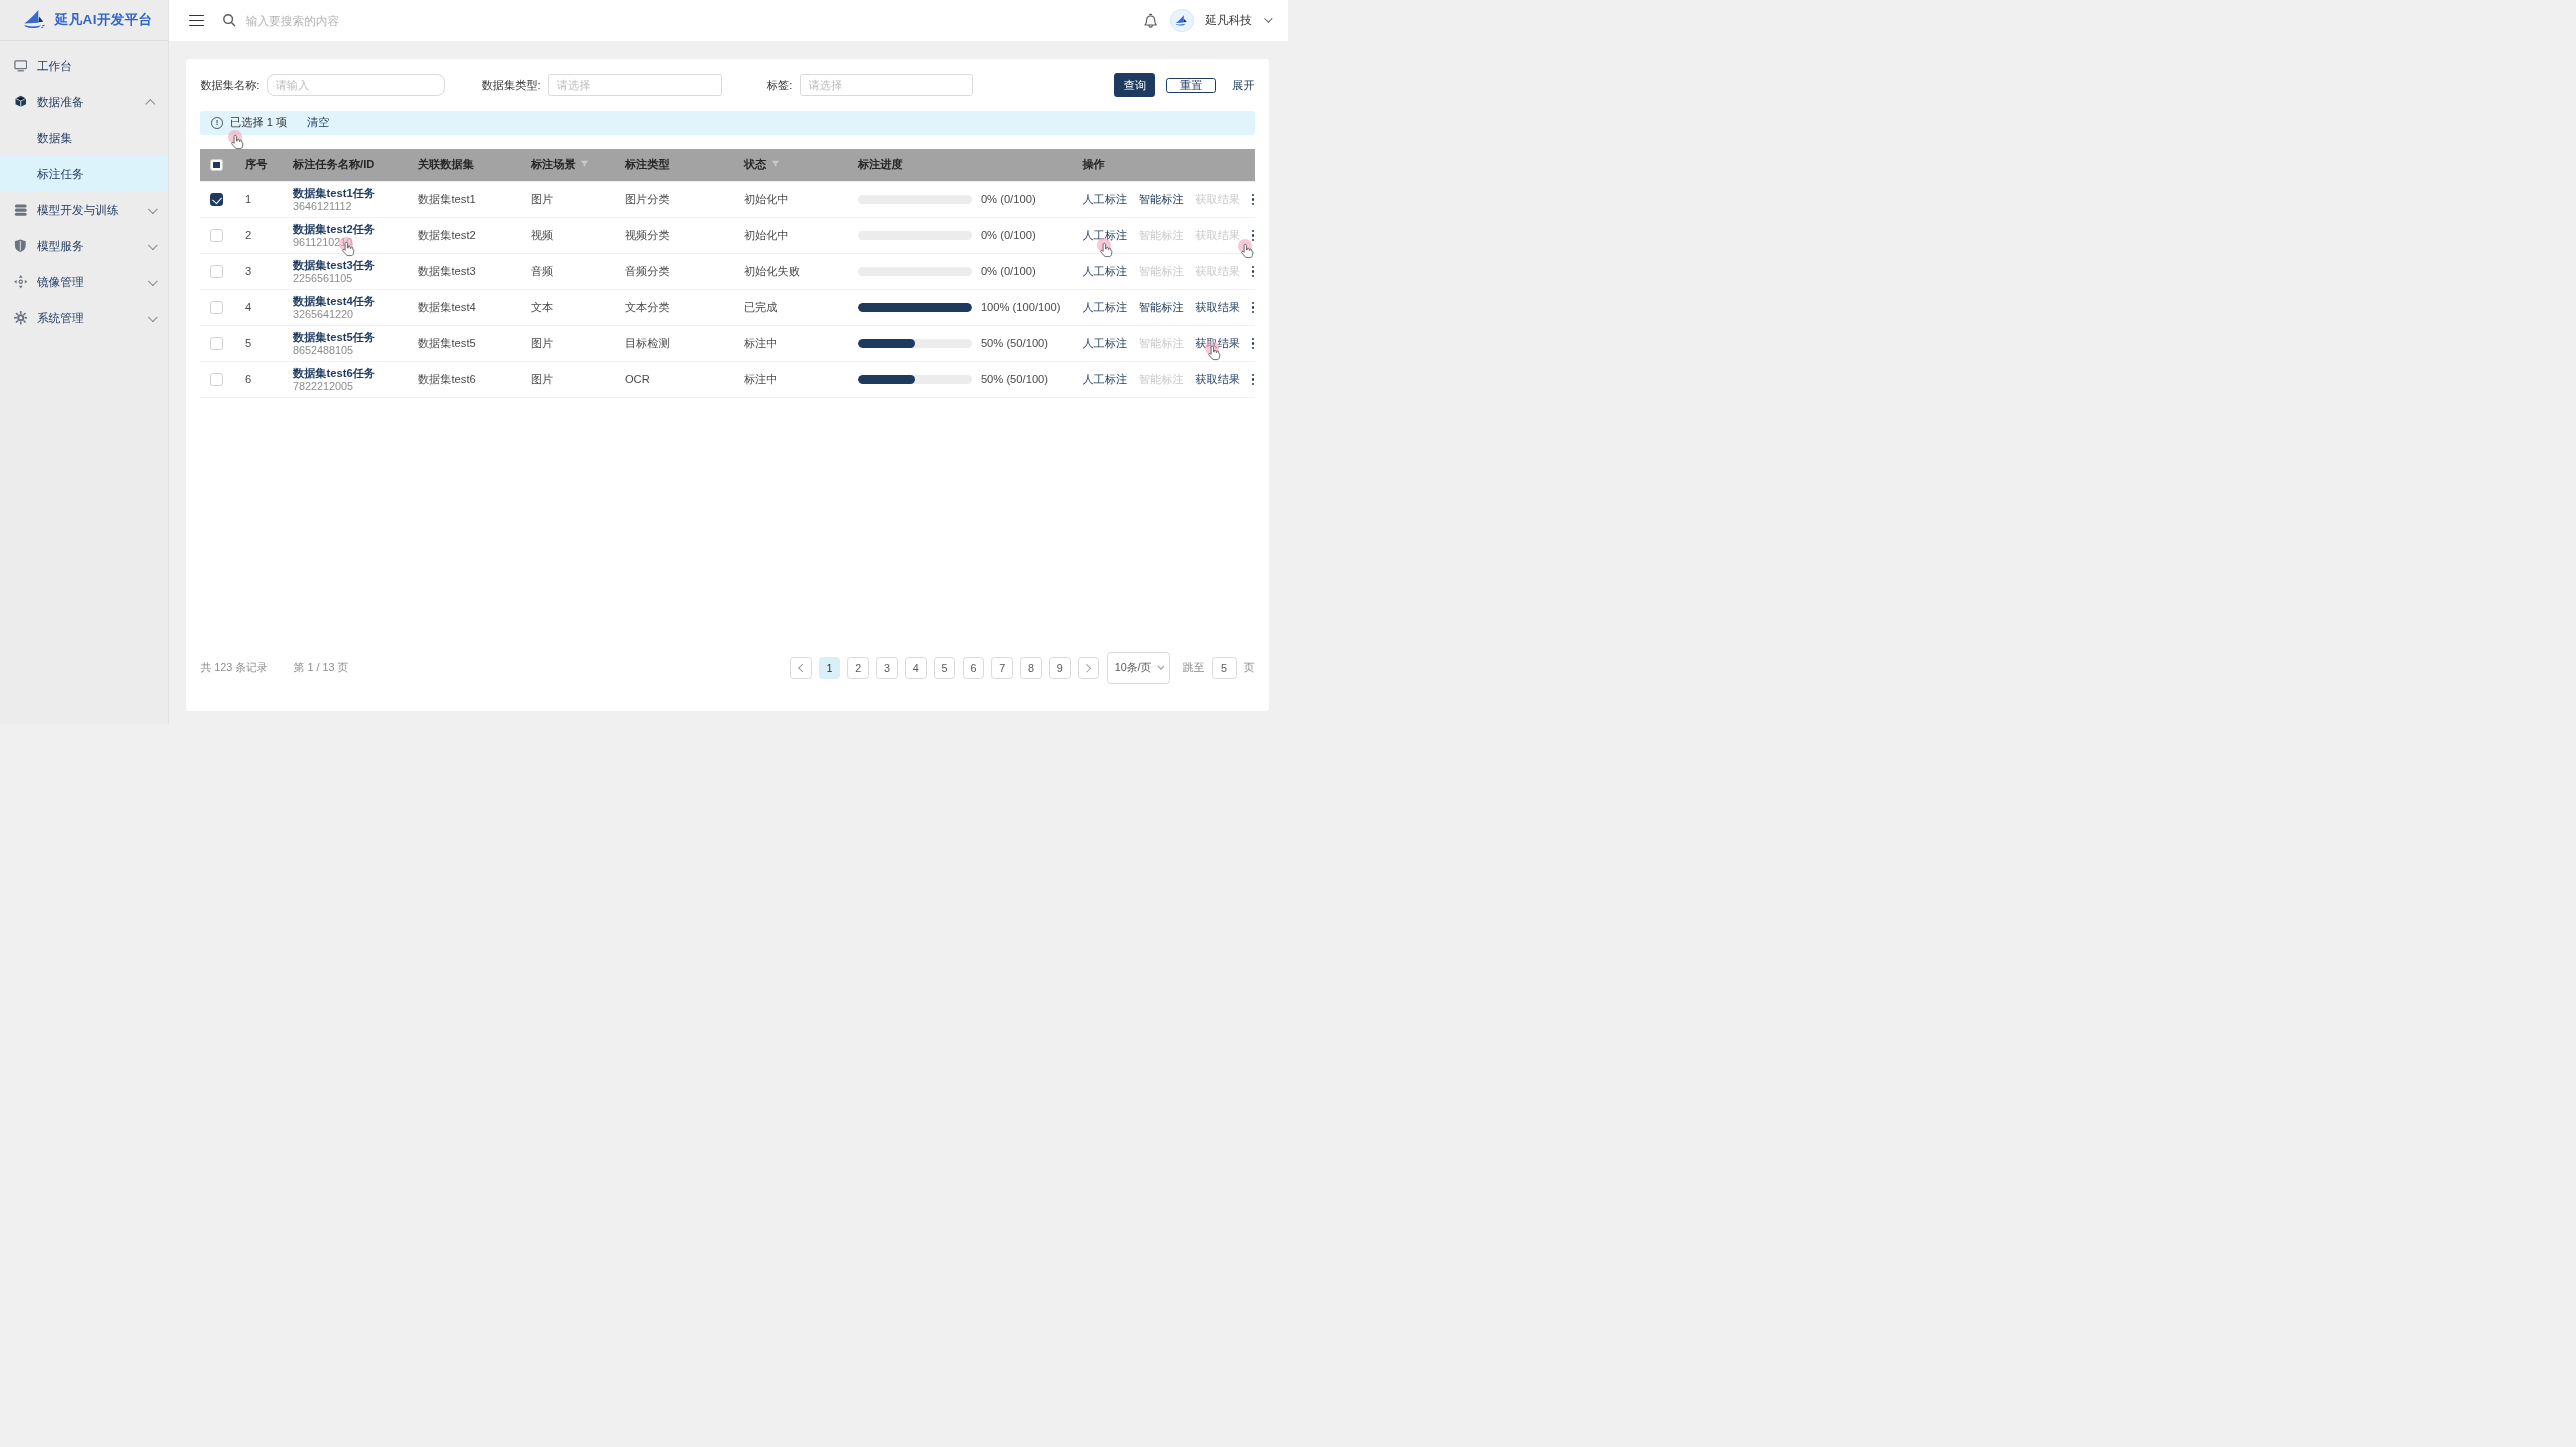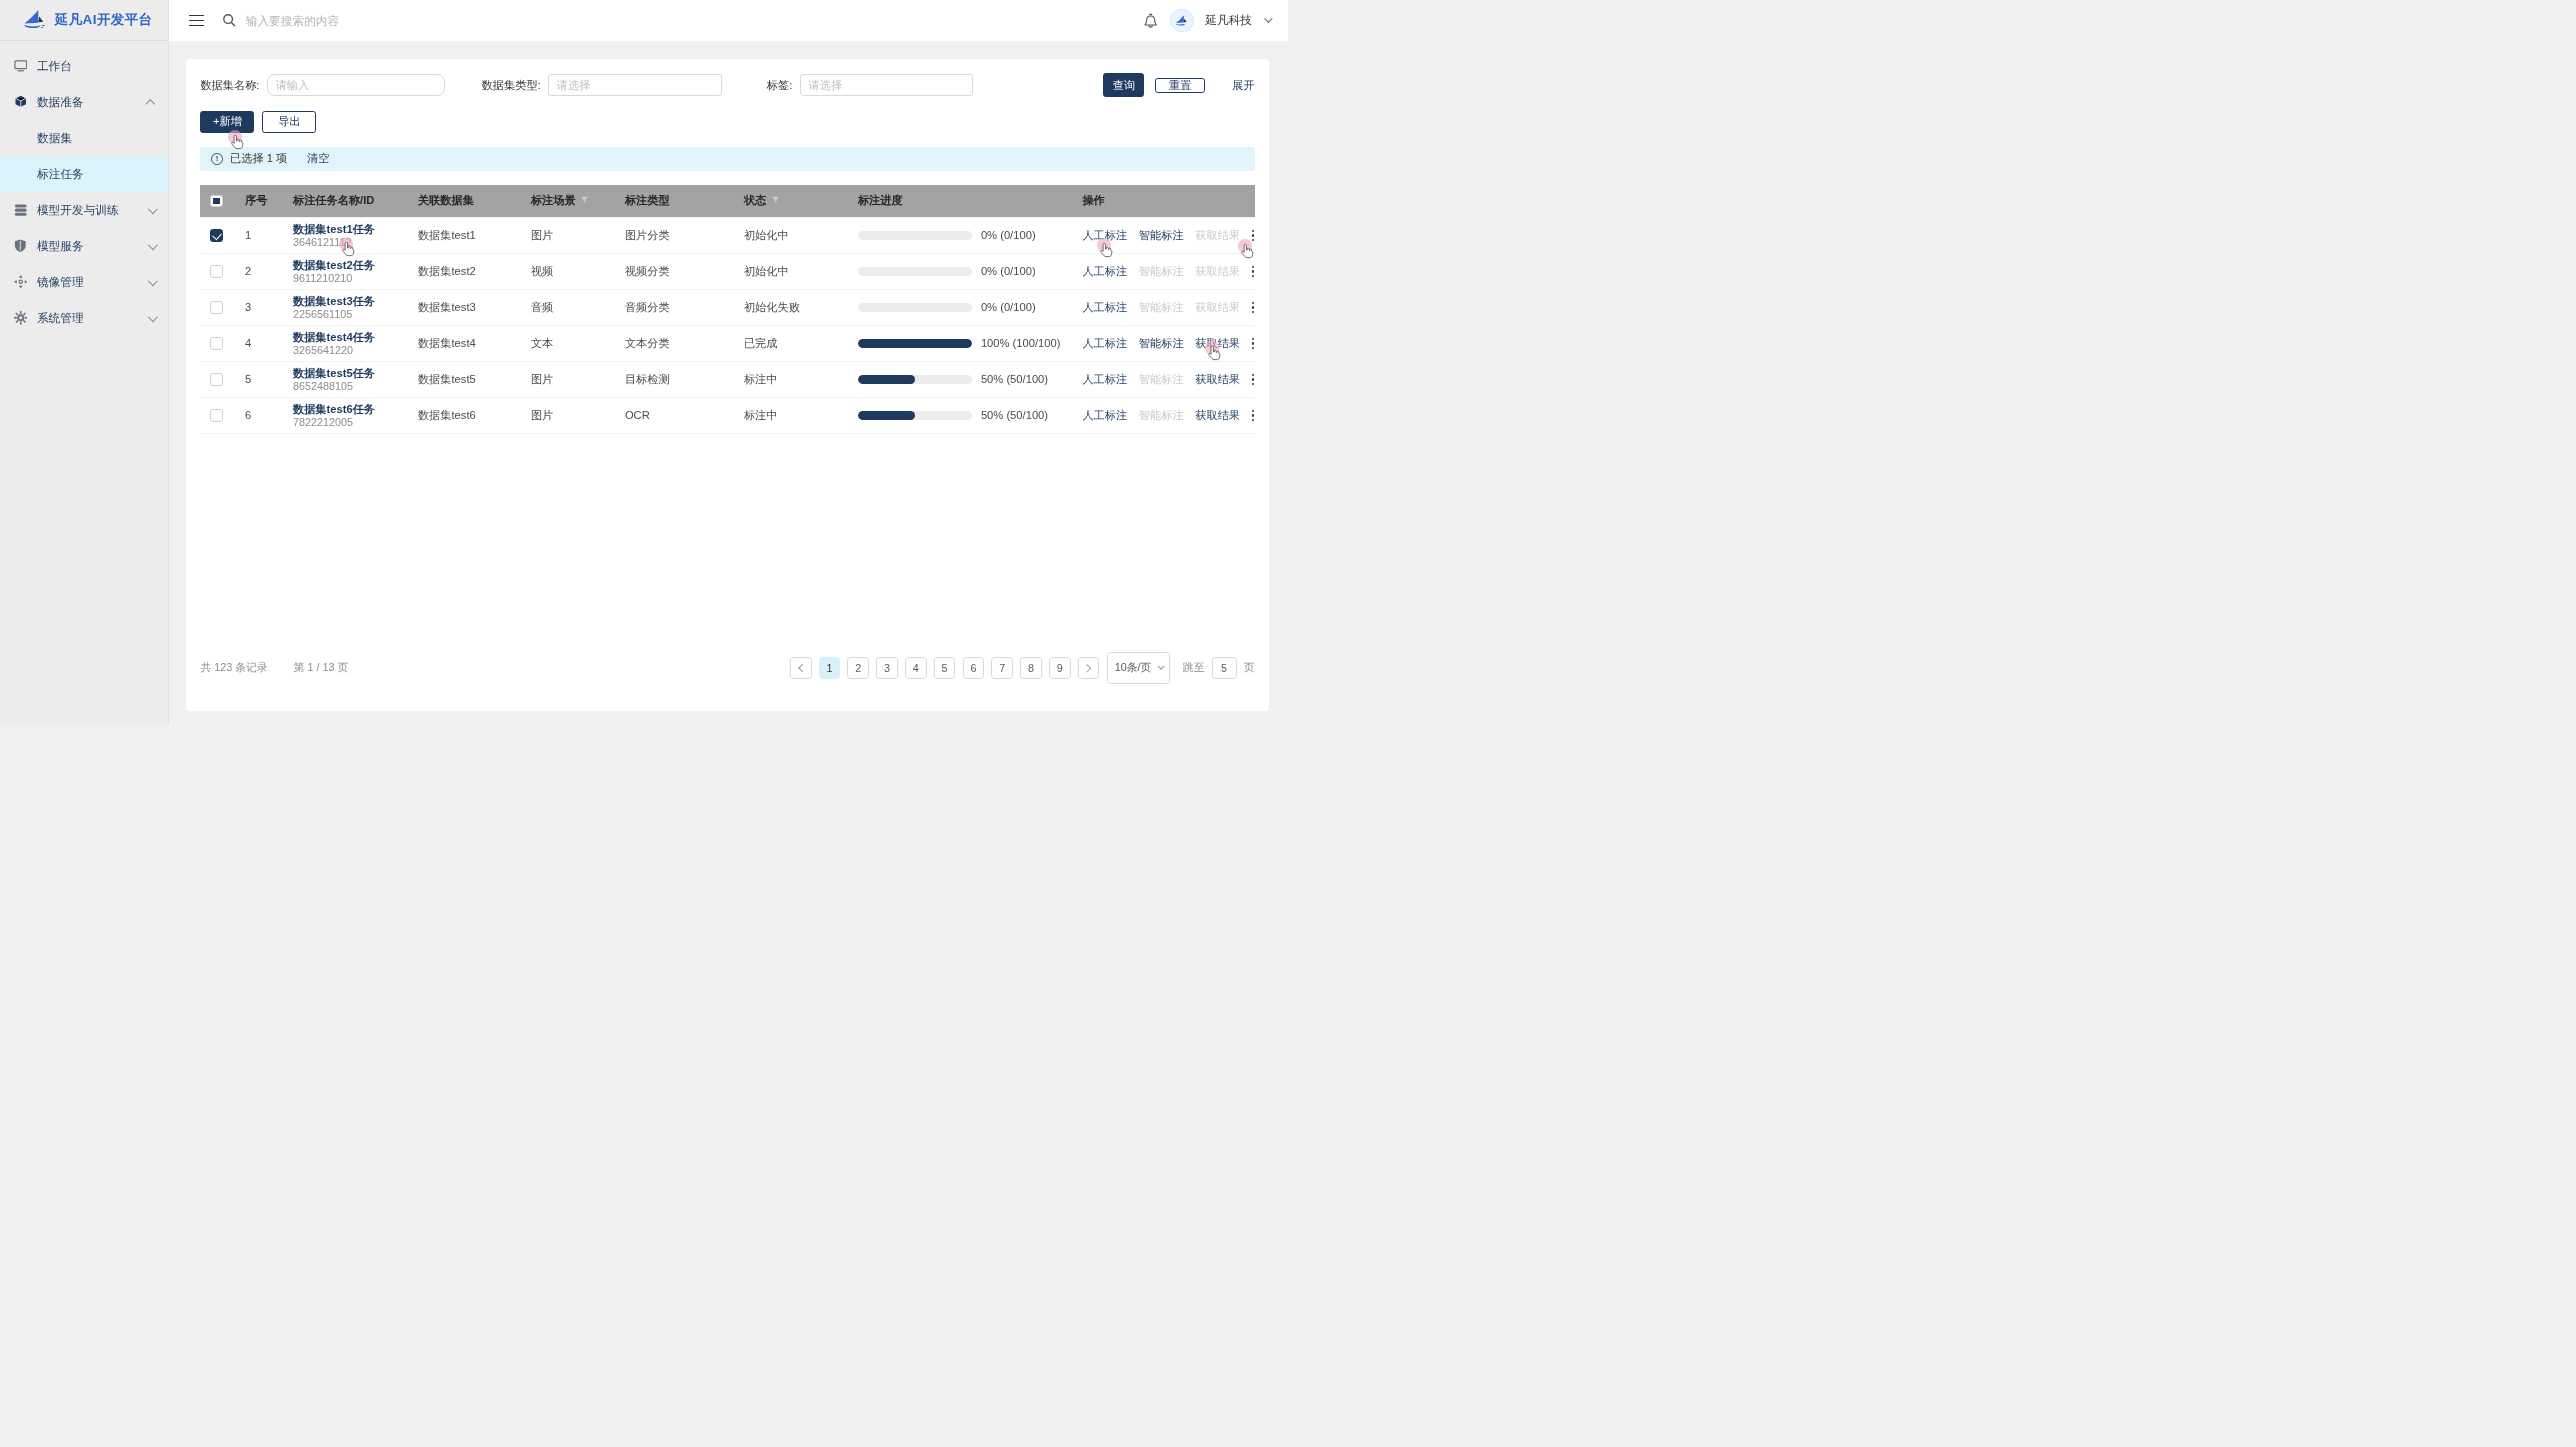--- a/index.html
+++ b/index.html
@@ -39,21 +39,21 @@
   .f-label { font-size:11.2px; color:#333; margin-right:7.2px; white-space:nowrap; }
   .f-input { height:22.5px; border:0.9px solid #d9d9d9; border-radius:8px; font-size:11.2px; padding:0 8px; color:#333; outline:none; }
   .f-input::placeholder { color:#bfbfbf; }
   .f-select { height:22.5px; border:0.9px solid #d9d9d9; border-radius:2.7px; font-size:11.2px; padding:0 8px; color:#bfbfbf; display:flex; align-items:center; cursor:pointer; }
   .grp2 { margin-left:37px; } .grp3 { margin-left:45px; }
   .f-actions { margin-left:auto; display:flex; align-items:center; }
   .btn { font-size:11.2px; border-radius:2.7px; display:flex; align-items:center; justify-content:center; cursor:pointer; white-space:nowrap; }
   .btn-primary { background:#1e3a5f; color:#fff; border:0.9px solid #1e3a5f; }
   .btn-outline { background:#fff; color:#1e3a5f; border:0.9px solid #1e3a5f; }
   .q-btn { width:41px; height:23.4px; } .r-btn { width:50px; height:15px; margin-left:10.8px; }
-  .expand-link { font-size:11.2px; color:#1e3a5f; margin-left:27px; cursor:pointer; }
+  .expand-link { font-size:11.2px; color:#1e3a5f; margin-left:16px; cursor:pointer; }
 
   
   .toolbar { margin-top:14.4px; display:flex; gap:8px; flex:none; }
   .add-btn,.export-btn { width:54px; height:21.6px; }
 
   
   .select-bar { margin-top:14.4px; height:23.4px; background:#e1f4fb; border-radius:2.7px; display:flex; align-items:center; padding:0 10.8px; gap:7.2px; font-size:11.2px; color:#333; flex:none; }
   .info-ic { width:11.7px; height:11.7px; border:0.9px solid #44546b; border-radius:50%; color:#44546b; font-size:8px; font-weight:bold; display:flex; align-items:center; justify-content:center; line-height:1; }
   .clear-link { color:#1e3a5f; margin-left:12.6px; cursor:pointer; }
 
@@ -260,24 +260,20 @@
       <div class="f-select" style="width:173px">
           <span>请选择</span>
         </div>
       <div class="f-actions">
         <button class="btn btn-primary q-btn">查询</button>
         <button class="btn btn-outline r-btn">重置</button>
         <span class="expand-link">展开</span>
       </div>
     </div>
 
-    <div class="toolbar">
-      <button class="btn btn-primary add-btn">+新增</button>
-      <button class="btn btn-outline export-btn">导出</button>
-    </div>
 
     <div class="select-bar">
       <span class="info-ic">!</span>
       <span>已选择 1 项</span>
       <span class="clear-link">清空</span>
     </div>
 
     <div class="tbl">
       <div class="trow thead">
         <div class="cell c-check">

